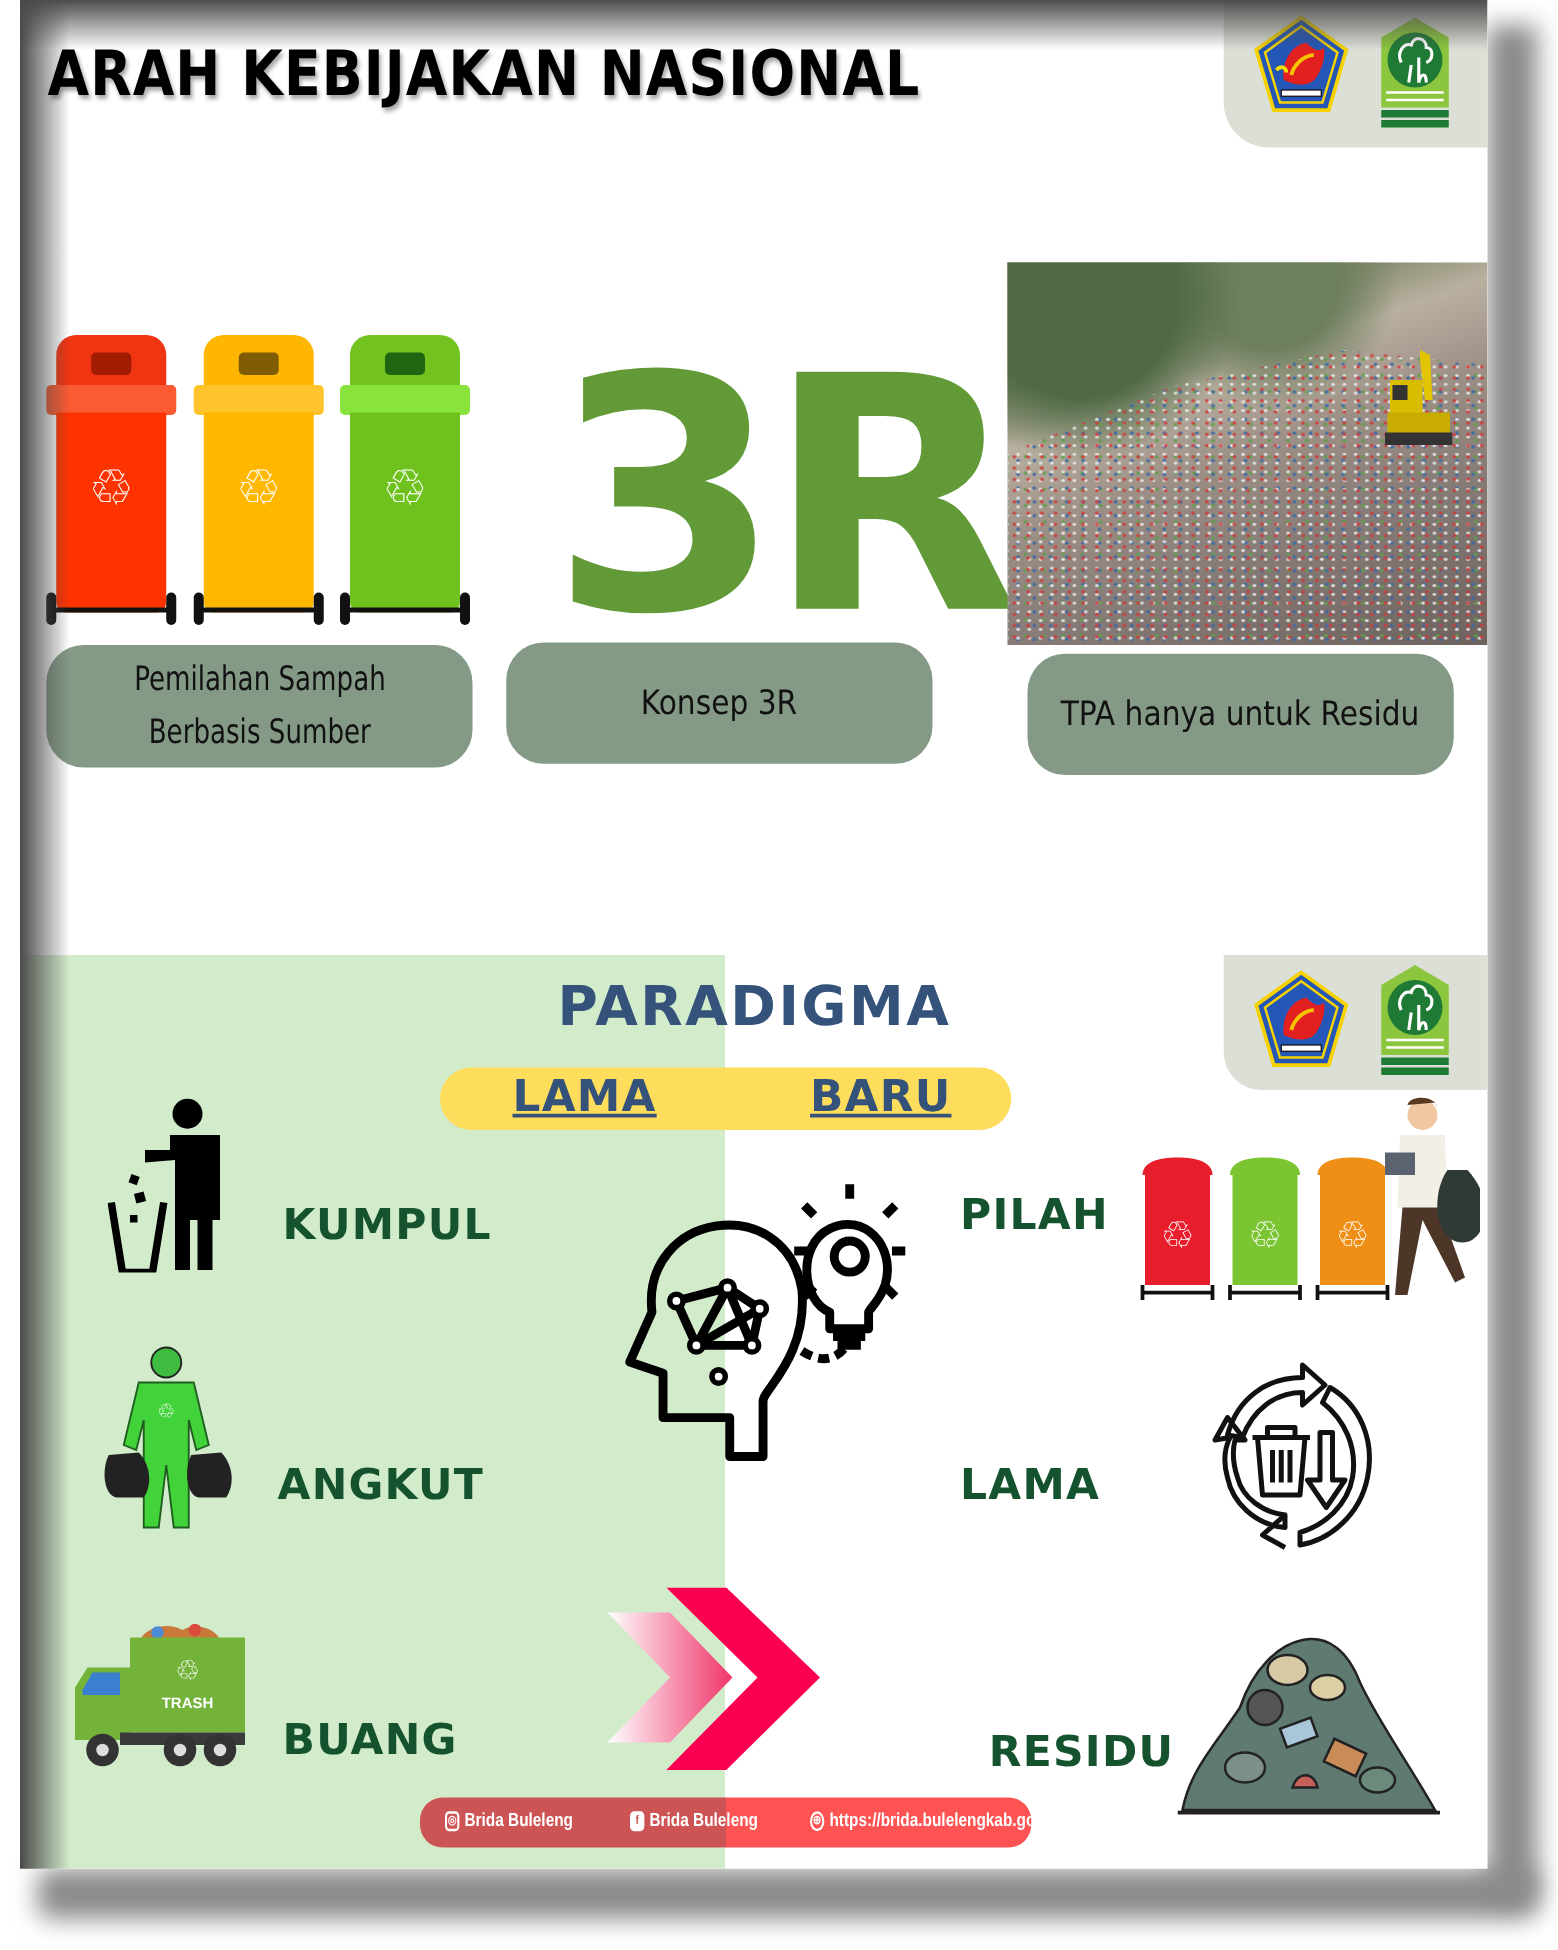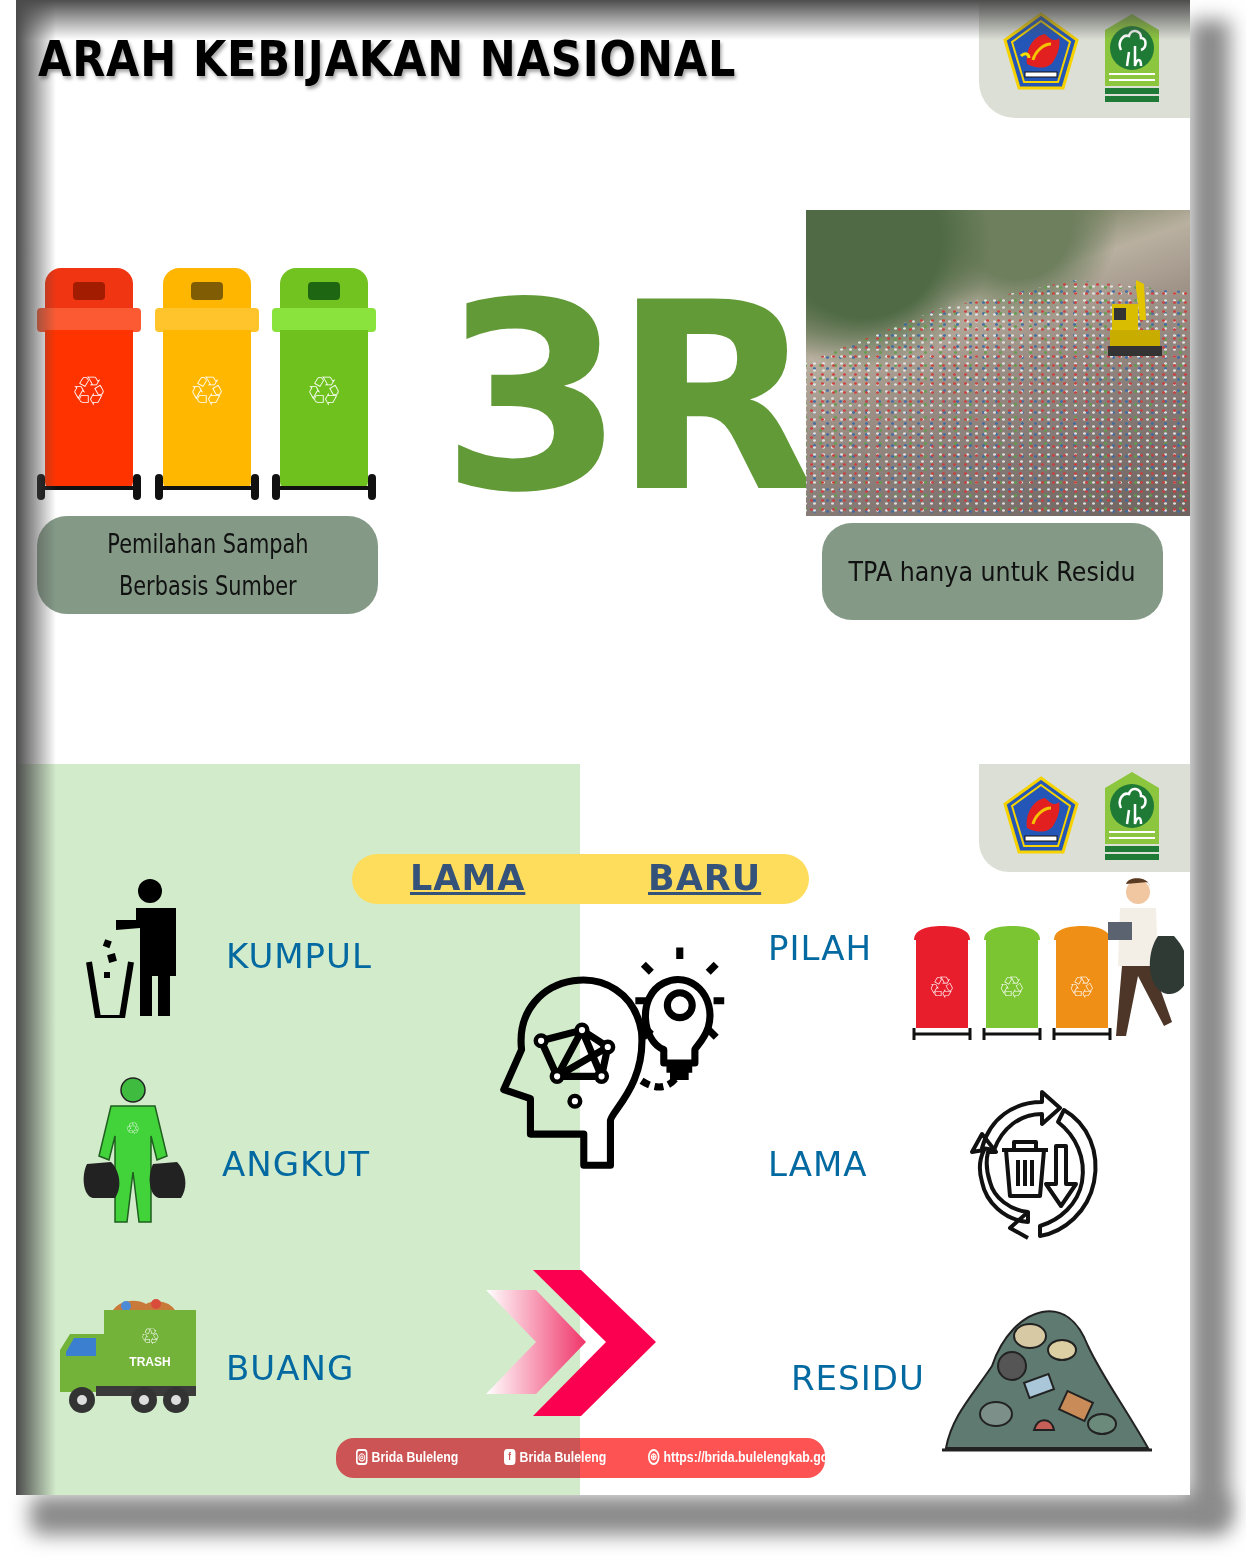--- a/index.html
+++ b/index.html
@@ -92,21 +92,21 @@
 
   
   .green-bg { position: absolute; left: 0; top: 764px; width: 564px; height: 731px; background: #d2ebcb; }
   .section-title {
     position: absolute; left: 430px; top: 780px; font-family: "DejaVu Sans", sans-serif; font-weight: bold;
     font-size: 44px; color: #34527a; letter-spacing: 2px;
   }
   .yellow-bar { position: absolute; left: 336px; top: 854px; width: 457px; height: 50px; background: #fedd5c; border-radius: 25px; }
   .yellow-bar .lbl { position: absolute; top: 4px; font-family: "DejaVu Sans", sans-serif; font-weight: bold; font-size: 35px; color: #34527a; letter-spacing: 1px; text-decoration: underline; }
 
-  .step { position: absolute; font-family: "DejaVu Sans", sans-serif; font-weight: normal; font-size: 34px; color: #0369a1; letter-spacing: 1px; }
+  .step { position: absolute; font-family: "DejaVu Sans", sans-serif; font-weight: bold; font-size: 34px; color: #14532d; letter-spacing: 1px; margin-top: 24px; }
 
   .footer {
     position: absolute; left: 320px; top: 1438px; width: 489px; height: 40px; border-radius: 18px; overflow: hidden;
     background: linear-gradient(90deg, #cd5454 0 50%, #fd5353 50% 100%);
     display: flex; align-items: center; color: #fff; font-size: 15px;
   }
   .footer .item { position: absolute; top: 10px; display: flex; align-items: center; gap: 5px; font-family: "Liberation Sans", sans-serif; font-weight: bold; transform: scaleX(0.82); transform-origin: left center; }
   .footer .ico { display: inline-block; width: 14px; height: 16px; border: 2px solid #fff; border-radius: 4px; font-size: 10px; line-height: 12px; text-align: center; }
 </style>
 </head>
@@ -174,20 +174,23 @@
         <div class="wheel" style="left:0"></div>
         <div class="wheel" style="left:96px"></div>
     </div>
   </div>
 
   <div class="pill" style="left:21px;top:516px;width:341px;height:98px">
     <span><span>Pemilahan Sampah</span><br><span>Berbasis Sumber</span></span>
   </div>
 
   <div class="threeR">3R</div>
+  <div class="pill" style="left:389px;top:514px;width:341px;height:97px">
+    <span>Konsep 3R</span>
+  </div>
 
   <div class="photo">
     <div class="confetti"></div>
     <svg class="excavator" viewBox="0 0 56 78">
       <path d="M30,0 L38,4 L40,40 L34,40 L30,8 Z" fill="#e2c400"></path>
       <rect x="6" y="24" width="26" height="30" fill="#d9bd00"></rect>
       <rect x="8" y="28" width="12" height="12" fill="#333"></rect>
       <rect x="4" y="50" width="50" height="18" fill="#c8ad00"></rect>
       <rect x="2" y="66" width="54" height="10" fill="#333"></rect>
     </svg>
@@ -210,20 +213,21 @@
       <polygon points="29,2 56,18 56,74 2,74 2,18" fill="#8cc63e"></polygon>
       <circle cx="29" cy="36" r="22" fill="#1f7a35"></circle>
       <path d="M18,38 C14,30 20,22 26,24 C28,16 38,18 38,26 C44,26 44,36 38,38" stroke="#fff" stroke-width="2.5" fill="none"></path>
       <path d="M26,40 L24,54 M32,34 L32,54 C34,46 38,46 38,54" stroke="#fff" stroke-width="2.5" fill="none"></path>
       <path d="M6,62 L52,62 M6,68 L52,68" stroke="#fff" stroke-width="2"></path>
       <rect x="2" y="76" width="54" height="6" fill="#1f7a35"></rect>
       <rect x="2" y="84" width="54" height="6" fill="#1f7a35"></rect>
     </svg>
   </div>
 
+  <div class="section-title">PARADIGMA</div>
   <div class="yellow-bar">
     <span class="lbl" style="left:58px">LAMA</span>
     <span class="lbl" style="left:296px">BARU</span>
   </div>
 
   <svg style="position:absolute;left:70px;top:878px" width="92" height="140" viewBox="0 0 92 140">
     <circle cx="64" cy="13" r="12" fill="#000"></circle>
     <path d="M50,30 L90,30 L90,98 L84,98 L84,138 L72,138 L72,98 L66,98 L66,138 L54,138 L54,50 L30,52 L30,42 L50,42 Z" fill="#000"></path>
     <path d="M3,84 L12,140 L36,140 L45,84" stroke="#000" stroke-width="6" fill="none"></path>
     <rect x="18" y="62" width="7" height="7" fill="#000" transform="rotate(20 21 65)"></rect>

